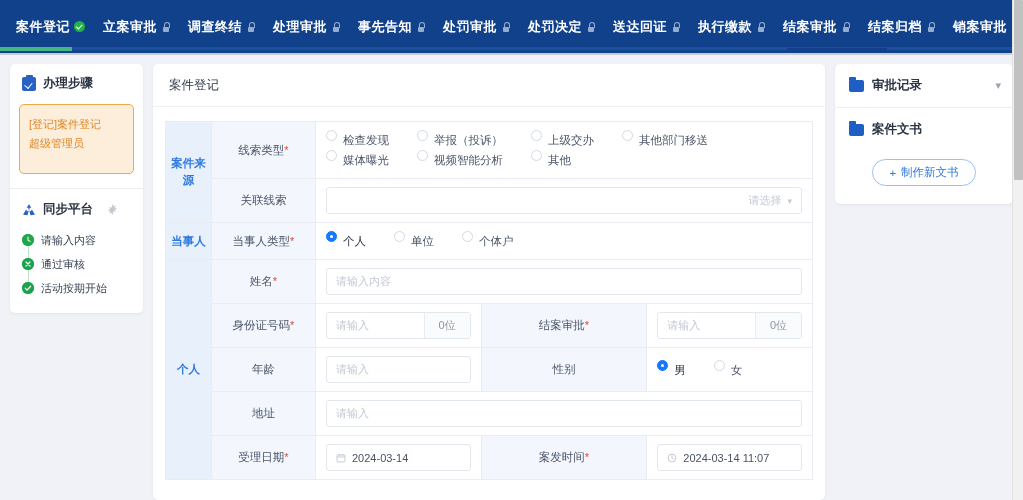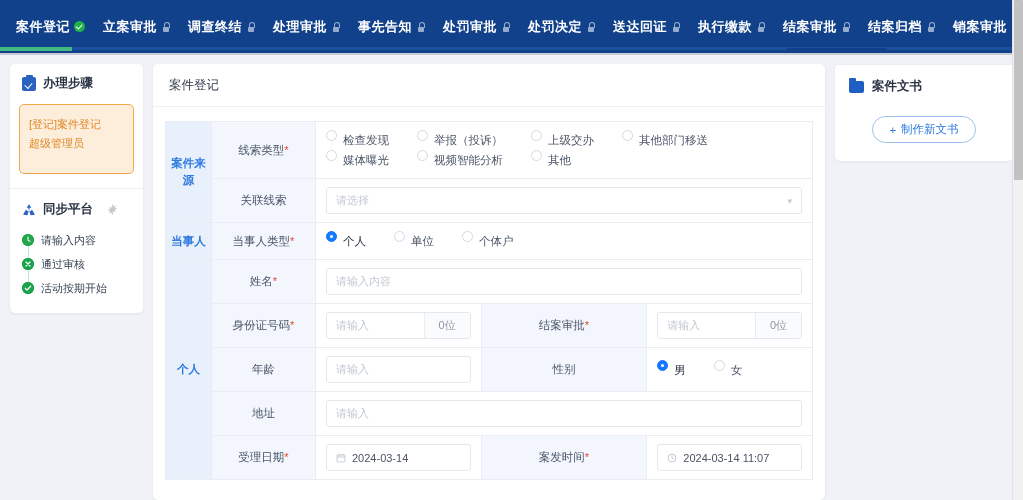--- a/index.html
+++ b/index.html
@@ -286,21 +286,21 @@
     background: #ffffff;
     font-size: 11px;
     color: #9aa3b2;
     padding: 0 9px;
     display: flex;
     align-items: center;
     font-family: inherit;
   }
   .inp.ph { color: #c3c9d4; }
   .sel {
-    justify-content: space-between;
+    justify-content: flex-end;
   }
   .chev {
     color: #c4cad4;
     font-size: 9px;
     margin-left: 6px;
   }
   .inp-group {
     display: flex;
     width: 100%;
     border: 1px solid #e3e8ef;
@@ -730,20 +730,26 @@
 
         </tbody>
           </table>
       </div>
     </div>
   </div>
 
   <div class="right-col">
     <div class="rcard">
 
+      <div class="rrow">
+        <span class="folder"></span>
+        <span>审批记录</span>
+        <span class="spacer"></span>
+        <span class="rchev">▾</span>
+      </div>
 
       <div class="hr"></div>
 
       <div class="rrow">
         <span class="folder"></span>
         <span>案件文书</span>
       </div>
 
       <div class="newdoc-wrap">
         <button class="newdoc">

